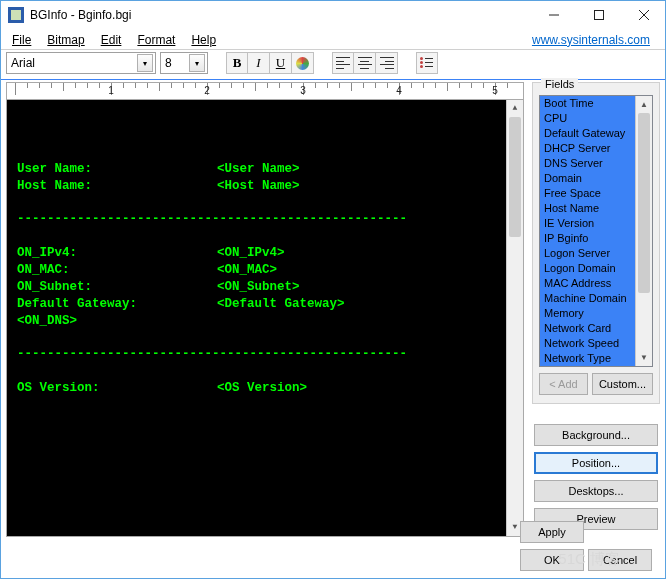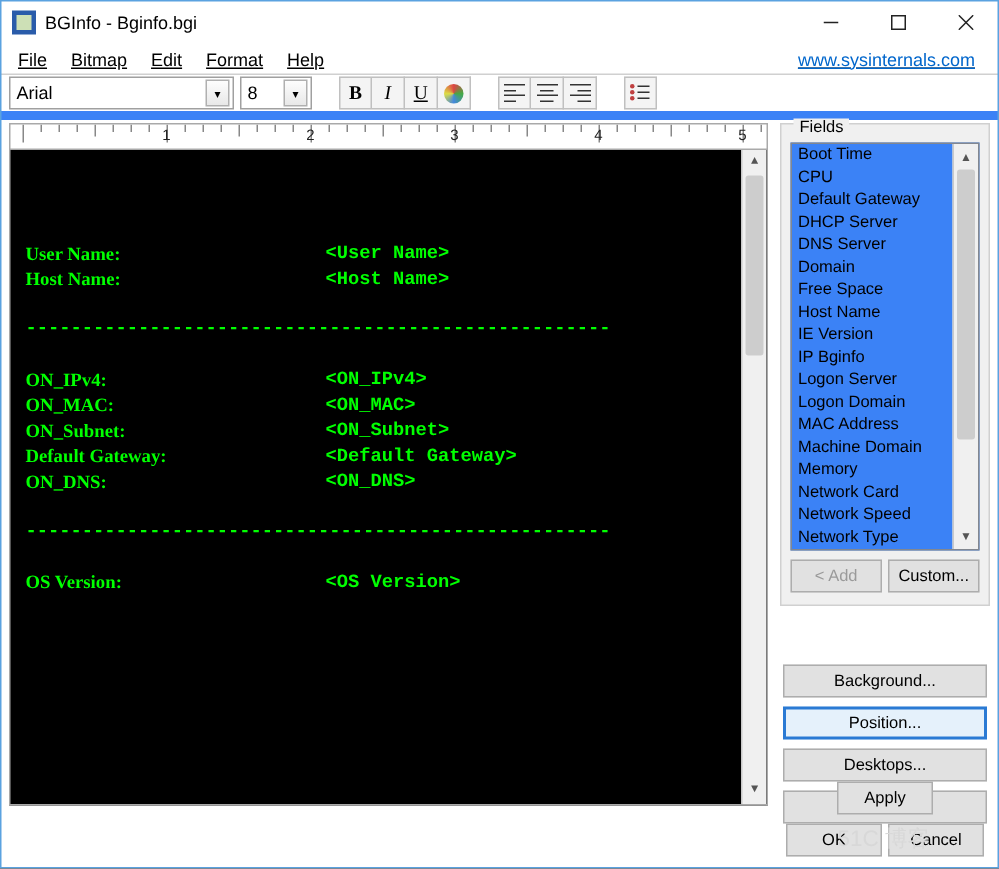--- a/index.html
+++ b/index.html
@@ -47,24 +47,24 @@
     padding: 0 4px;
     font-size: 12px;
     background:#fff;
   }
   .menuitem { padding: 2px 8px; }
   .menulink { color:#0066cc; text-decoration:underline; margin-left:auto; padding-right:12px; font-size:12px;}
   .menubar-border { border-bottom:1px solid #d0d0d0;text-decoration:underline; }
   
   .toolbar {
     height: 30px;
-    display:flex; align-items:center;
+    display:flex; align-items:flex-start;
     padding: 2px 6px;
     gap:4px;
-    border-bottom:6px solid #3b82f6;
+    border-bottom:1px solid #3b82f6;
   }
   .font-select {
     width:150px; height:22px;
     border:1px solid #a0a0a0;
     display:flex; align-items:center; justify-content:space-between;
     padding:0 2px 0 4px; font-size:12px;
     background:#fff;
   }
   .size-select {
     width:48px; height:22px;
@@ -131,28 +131,28 @@
     padding:10px;
     overflow:auto;
     font-family:"Courier New",monospace;
     font-size:12.5px;
     color:#00ff00;
     line-height:1.35;
     font-weight:bold;
     position:relative;
   }
   .editor-row { display:flex; }
-  .editor-label { width:200px; white-space:pre;font-family:Liberation Serif, serif; }
+  .editor-label { width:200px; white-space:pre; }
   .editor-value { }
   .hr-line { color:#00ff00; white-space:pre; overflow:hidden;}
   .editor-sb { position:absolute; right:0; top:0; bottom:0; width:17px; background:#f0f0f0; border-left:1px solid #c9c9c9;}
   .editor-sb .ar{height:17px;display:flex;align-items:center;justify-content:center;font-size:8px;color:#555;}
   .editor-sb .thumb{position:absolute;left:2px;right:2px;top:17px;height:120px;background:#cdcdcd;border-radius:2px;}
   
-  .sidepanel { width:140px; margin-left:8px; display:flex; flex-direction:column;gap:19px; }
+  .sidepanel { width:128px; margin-left:8px; display:flex; flex-direction:column; }
   .fields-group {
     border:1px solid #d0d0d0;
     padding:6px 6px 8px 6px;
     background:#f0f0f0;
   }
   .fields-title { position:relative; top:-12px; left:2px; background:#f0f0f0; padding:0 4px; font-size:11px; display:inline-block;}
   .fields-title-wrap{height:6px;}
   .fields-list {
     height:272px;
     background:#3b82f6;
@@ -176,21 +176,21 @@
     padding:0 6px;
   }
   .btn.disabled { color:#9a9a9a; }
   .btn.wide { width:100%; margin-top:6px; }
   .btn.selected { border:2px solid #2a7ad4; background:#e5f1fb; }
   .side-bottom { margin-top:14px; padding:0 2px; }
   .watermark {
     position:absolute; right:46px; bottom:10px;
     color:#d8d8d8; font-size:15px; pointer-events:none;
   }
-  .apply-col{position:absolute; right:6px; bottom:8px; width:140px; display:flex; flex-direction:column; align-items:center; gap:6px;}
+  .apply-col{position:absolute; right:6px; bottom:8px; width:140px; display:flex; flex-direction:column; align-items:flex-start; gap:6px;}
   .apply-row{display:flex; gap:4px;}
   .outer-border{position:absolute;inset:0;border:1px solid #5aa2e0;pointer-events:none;}
 </style>
 </head>
 <body>
 
 <div class="titlebar">
   <div class="title-icon"></div>
   <div class="title-text">BGInfo - Bginfo.bgi</div>
   <div class="title-spacer"></div>
@@ -359,21 +359,20 @@
         </div>
         <div class="editor-row">
           <span class="editor-label">ON_Subnet:</span>
           <span class="editor-value">&lt;ON_Subnet&gt;</span>
         </div>
         <div class="editor-row">
           <span class="editor-label">Default Gateway:</span>
           <span class="editor-value">&lt;Default Gateway&gt;</span>
         </div>
         <div class="editor-row">
-          <span class="editor-label">ON_DNS:</span>
           <span class="editor-value">&lt;ON_DNS&gt;</span>
         </div>
         <div>&nbsp;</div>
         <div class="hr-line">----------------------------------------------------</div>
         <div>&nbsp;</div>
         <div class="editor-row">
           <span class="editor-label">OS Version:</span>
           <span class="editor-value">&lt;OS Version&gt;</span>
         </div>
       <div class="editor-sb">

